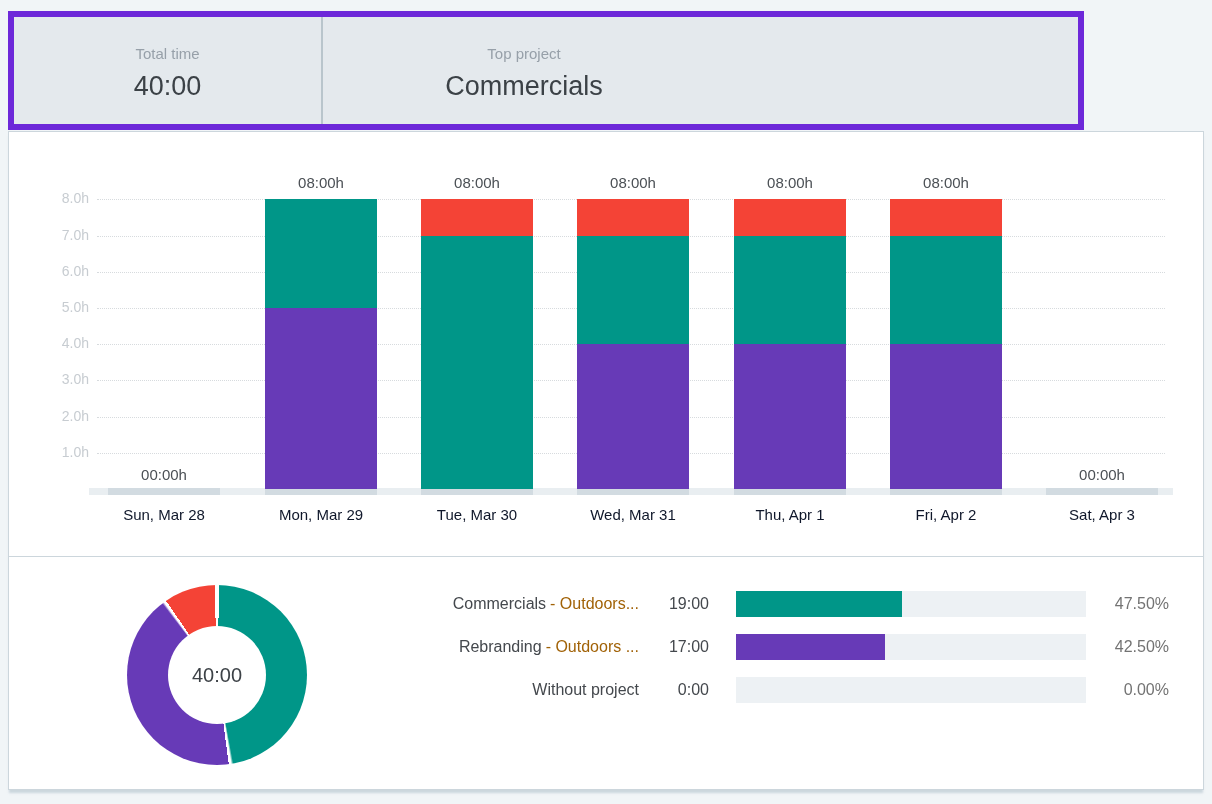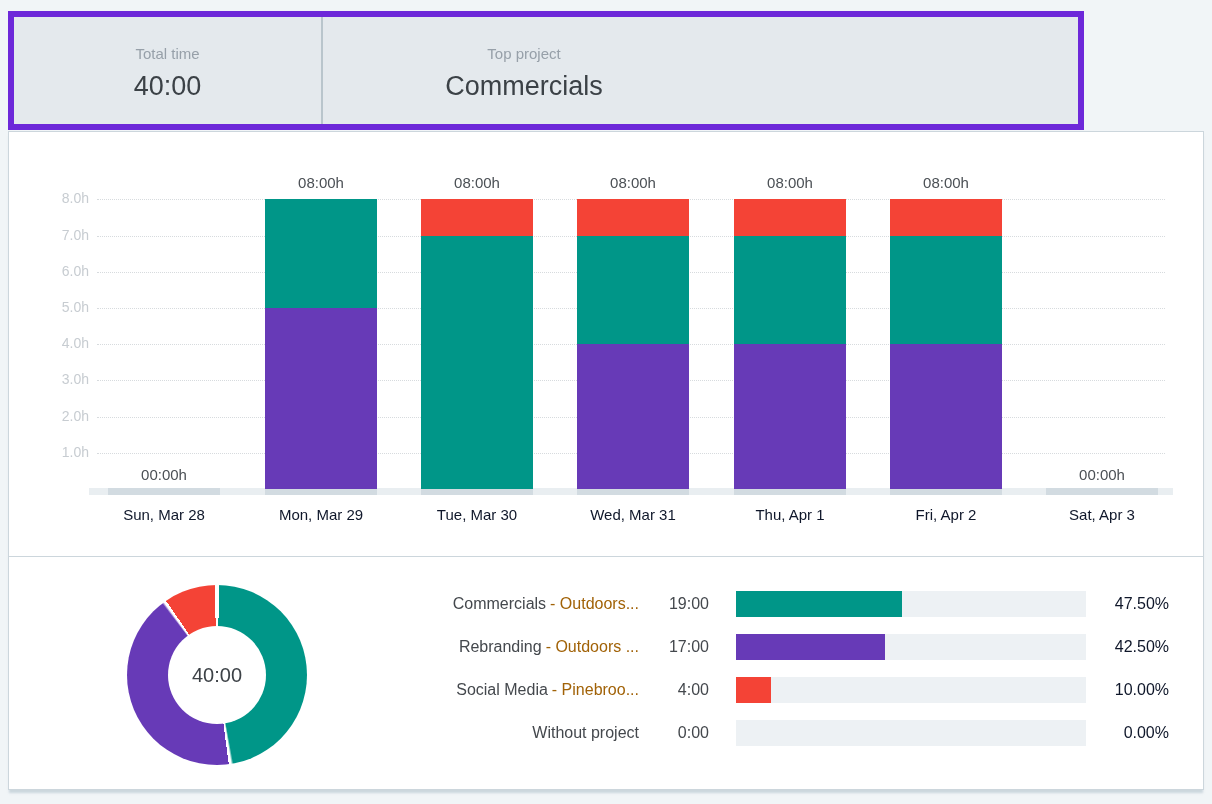--- a/index.html
+++ b/index.html
@@ -63,21 +63,21 @@
   .donut-center-label { font-size: 20px; color: #3d4247; }
 
   
   .rows { position: absolute; left: 420px; top: 24px; width: 748px; }
   .brow { display: flex; align-items: center; height: 43px; }
   .row-label { width: 210px; text-align: right; font-size: 16px; color: #44484d; white-space: nowrap; }
   .row-client { color: #a16207; margin-left: 4px; }
   .row-time { width: 70px; text-align: right; font-size: 16px; color: #44484d; }
   .row-track { width: 350px; height: 26px; margin-left: 27px; background: #edf1f4; }
   .row-fill { height: 100%; }
-  .row-pct { width: 83px; text-align: right; font-size: 16px; color: #0f172a; }
+  .row-pct { width: 83px; text-align: right; font-size: 16px; color: #737373; }
 </style>
 </head>
 <body>
 
 <div class="summary-bar">
   <div class="summary-card c1">
     <div class="summary-label">Total time</div>
     <div class="summary-value">40:00</div>
   </div>
   <div class="summary-card c2">
@@ -157,28 +157,20 @@
         </div>
         <div class="brow">
           <div class="row-label"><span>Rebranding</span><span class="row-client">- Outdoors ...</span></div>
           <div class="row-time">17:00</div>
           <div class="row-track">
             <div class="row-fill" style="width: 42.5%; background: rgb(103, 58, 183);"></div>
           </div>
           <div class="row-pct">42.50%</div>
         </div>
         <div class="brow">
-          <div class="row-label"><span>Social Media</span><span class="row-client">- Pinebroo...</span></div>
-          <div class="row-time">4:00</div>
-          <div class="row-track">
-            <div class="row-fill" style="width: 10%; background: rgb(244, 67, 54);"></div>
-          </div>
-          <div class="row-pct">10.00%</div>
-        </div>
-        <div class="brow">
           <div class="row-label"><span>Without project</span></div>
           <div class="row-time">0:00</div>
           <div class="row-track"></div>
           <div class="row-pct">0.00%</div>
         </div>
       </div>
   </div>
 </div>
 
 </body></html>

